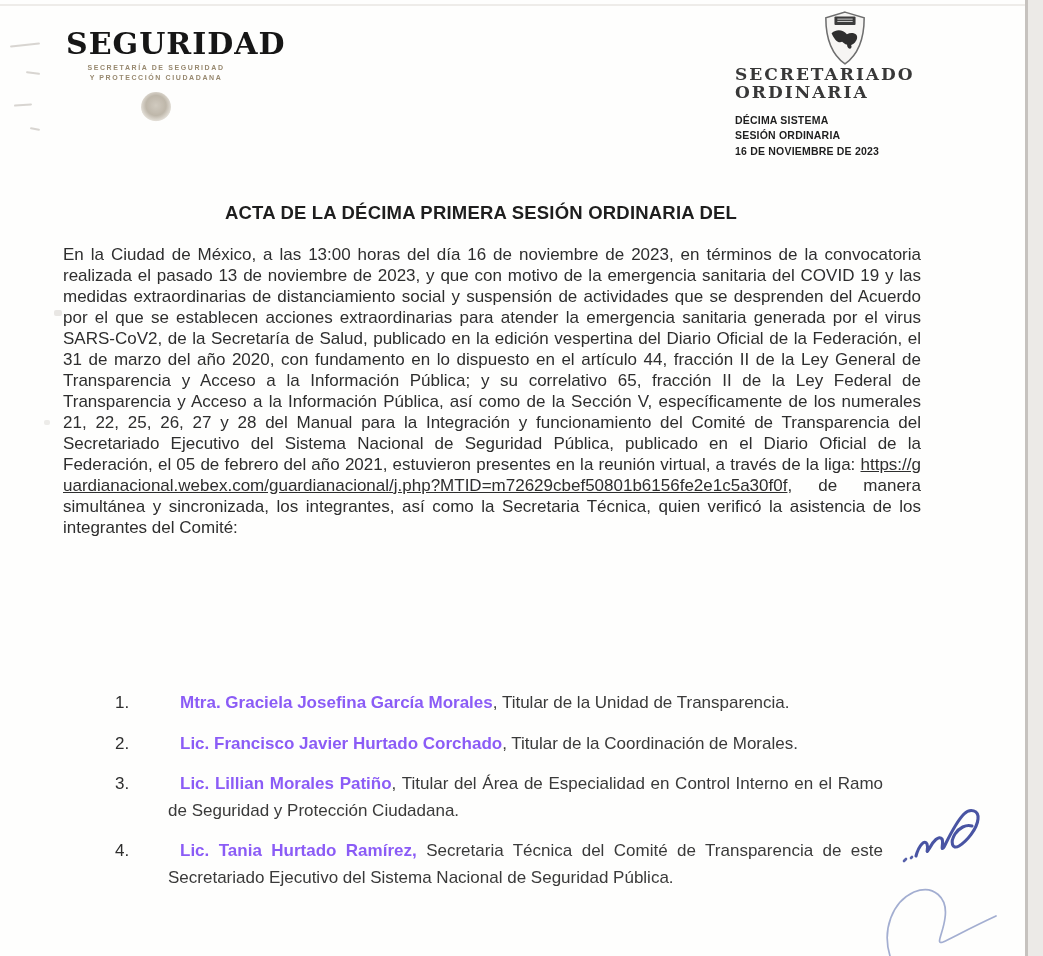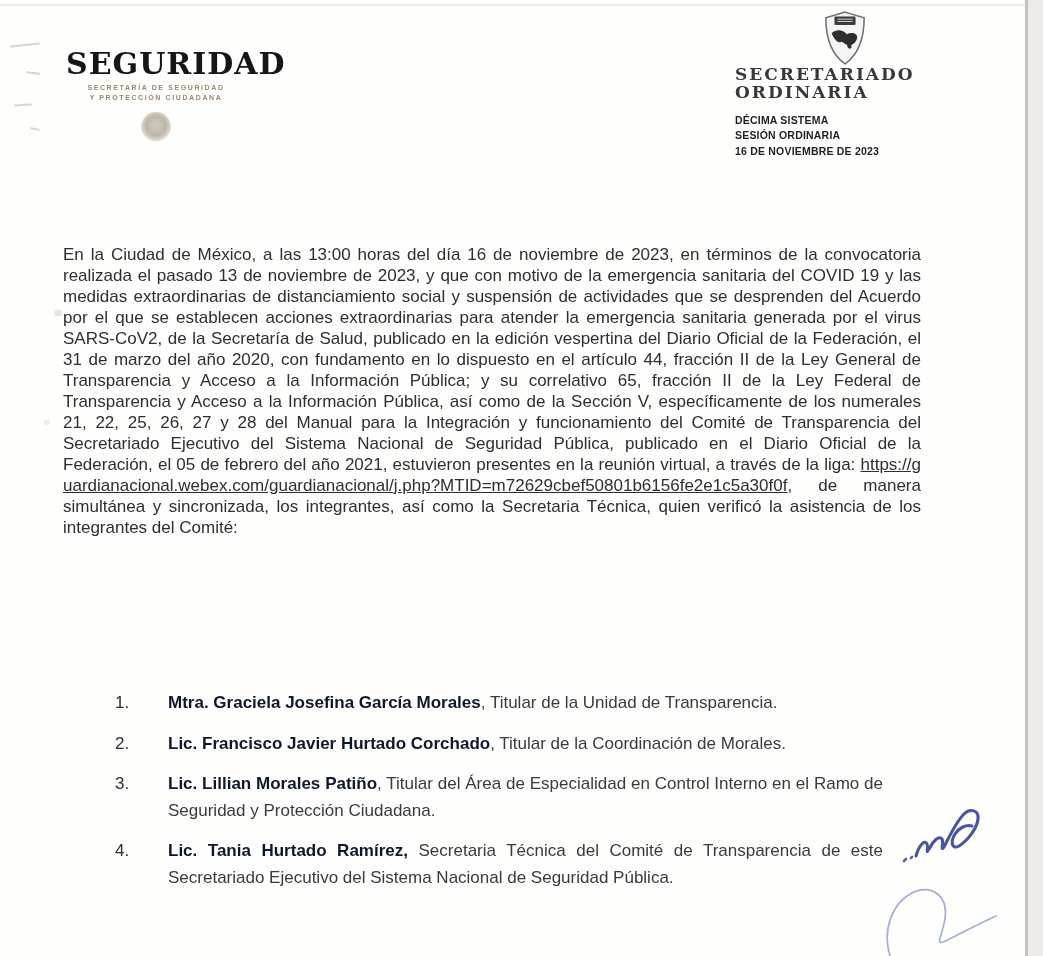--- a/index.html
+++ b/index.html
@@ -21,21 +21,21 @@
   }
   .pencil-noise{position:absolute;background:#aaa49b;opacity:.45;border-radius:2px;}
   .n1{left:10px;top:44px;width:30px;height:2px;transform:rotate(-6deg);}
   .n2{left:26px;top:72px;width:14px;height:2px;transform:rotate(8deg);}
   .n3{left:14px;top:104px;width:18px;height:2px;transform:rotate(-4deg);}
   .n4{left:30px;top:128px;width:10px;height:2px;transform:rotate(10deg);}
   .n5{left:54px;top:310px;width:8px;height:6px;opacity:.25;}
   .n6{left:44px;top:420px;width:6px;height:5px;opacity:.2;}
 
   
-  .logo-seguridad{position:absolute;left:66px;top:28px;width:180px;text-align:center;margin-top:20px;}
+  .logo-seguridad{position:absolute;left:66px;top:28px;width:180px;text-align:center;}
   .seguridad-wordmark{
     font-family:"DejaVu Serif","Liberation Serif",serif;
     font-weight:bold;font-size:30px;letter-spacing:1px;color:#161616;
     line-height:1.05;
   }
   .seguridad-sub{
     margin-top:3px;font-size:7px;letter-spacing:1.6px;color:#97886f;
     line-height:1.5;font-weight:bold;
   }
   .seal{
@@ -70,21 +70,21 @@
   }
   .intro .weblink{
     text-decoration:underline;word-break:break-all;color:#2e2e2e;cursor:pointer;
   }
 
   
   .attendees{position:absolute;left:115px;top:690px;width:768px;}
   .attendee{display:flex;margin-bottom:14px;}
   .attendee .num{width:53px;flex:0 0 53px;font-size:17px;line-height:26.5px;color:#2e2e2e;}
   .attendee .txt{flex:1;font-size:17px;line-height:26.5px;text-align:justify;color:#3a3a3a;}
-  .attendee .txt b{color:#0f172a;}
+  .attendee .txt b{color:#8b5cf6;margin-left:12px;}
 
   .signatures{position:absolute;left:878px;top:788px;width:146px;height:168px;pointer-events:none;}
 </style>
 </head>
 <body>
 
 <div class="page">
 
   <div class="scan-edge-top"></div>
   <div class="pencil-noise n1"></div>
@@ -115,20 +115,21 @@
     <div class="secretariado-line">SECRETARIADO</div>
     <div class="secretariado-line">ORDINARIA</div>
     <div class="session-block">
       <div>DÉCIMA SISTEMA</div>
       <div>SESIÓN ORDINARIA</div>
       <div>16 DE NOVIEMBRE DE 2023</div>
     </div>
   </div>
 
   <div class="doc-title">
+    <div>ACTA DE LA DÉCIMA PRIMERA SESIÓN ORDINARIA DEL</div>
   </div>
 
   <div class="intro"><span>En la Ciudad de México, a las 13:00 horas del día 16 de noviembre de 2023, en términos de la convocatoria realizada el pasado 13 de noviembre de 2023, y que con motivo de la emergencia sanitaria del COVID 19 y las medidas extraordinarias de distanciamiento social y suspensión de actividades que se desprenden del Acuerdo por el que se establecen acciones extraordinarias para atender la emergencia sanitaria generada por el virus SARS-CoV2, de la Secretaría de Salud, publicado en la edición vespertina del Diario Oficial de la Federación, el 31 de marzo del año 2020, con fundamento en lo dispuesto en el artículo 44, fracción II de la Ley General de Transparencia y Acceso a la Información Pública; y su correlativo 65, fracción II de la Ley Federal de Transparencia y Acceso a la Información Pública, así como de la Sección V, específicamente de los numerales 21, 22, 25, 26, 27 y 28 del Manual para la Integración y funcionamiento del Comité de Transparencia del Secretariado Ejecutivo del Sistema Nacional de Seguridad Pública, publicado en el Diario Oficial de la Federación, el 05 de febrero del año 2021, estuvieron presentes en la reunión virtual, a través de la liga: </span><span class="weblink">https://guardianacional.webex.com/guardianacional/j.php?MTID=m72629cbef50801b6156fe2e1c5a30f0f</span><span>, de manera simultánea y sincronizada, los integrantes, así como la Secretaria Técnica, quien verificó la asistencia de los integrantes del Comité:</span></div>
 
   <div class="attendees">
 
     <div class="attendee">
       <div class="num">1.</div>
       <div class="txt"><b>Mtra. Graciela Josefina García Morales</b><span>, Titular de la Unidad de Transparencia.</span></div>
     </div>

